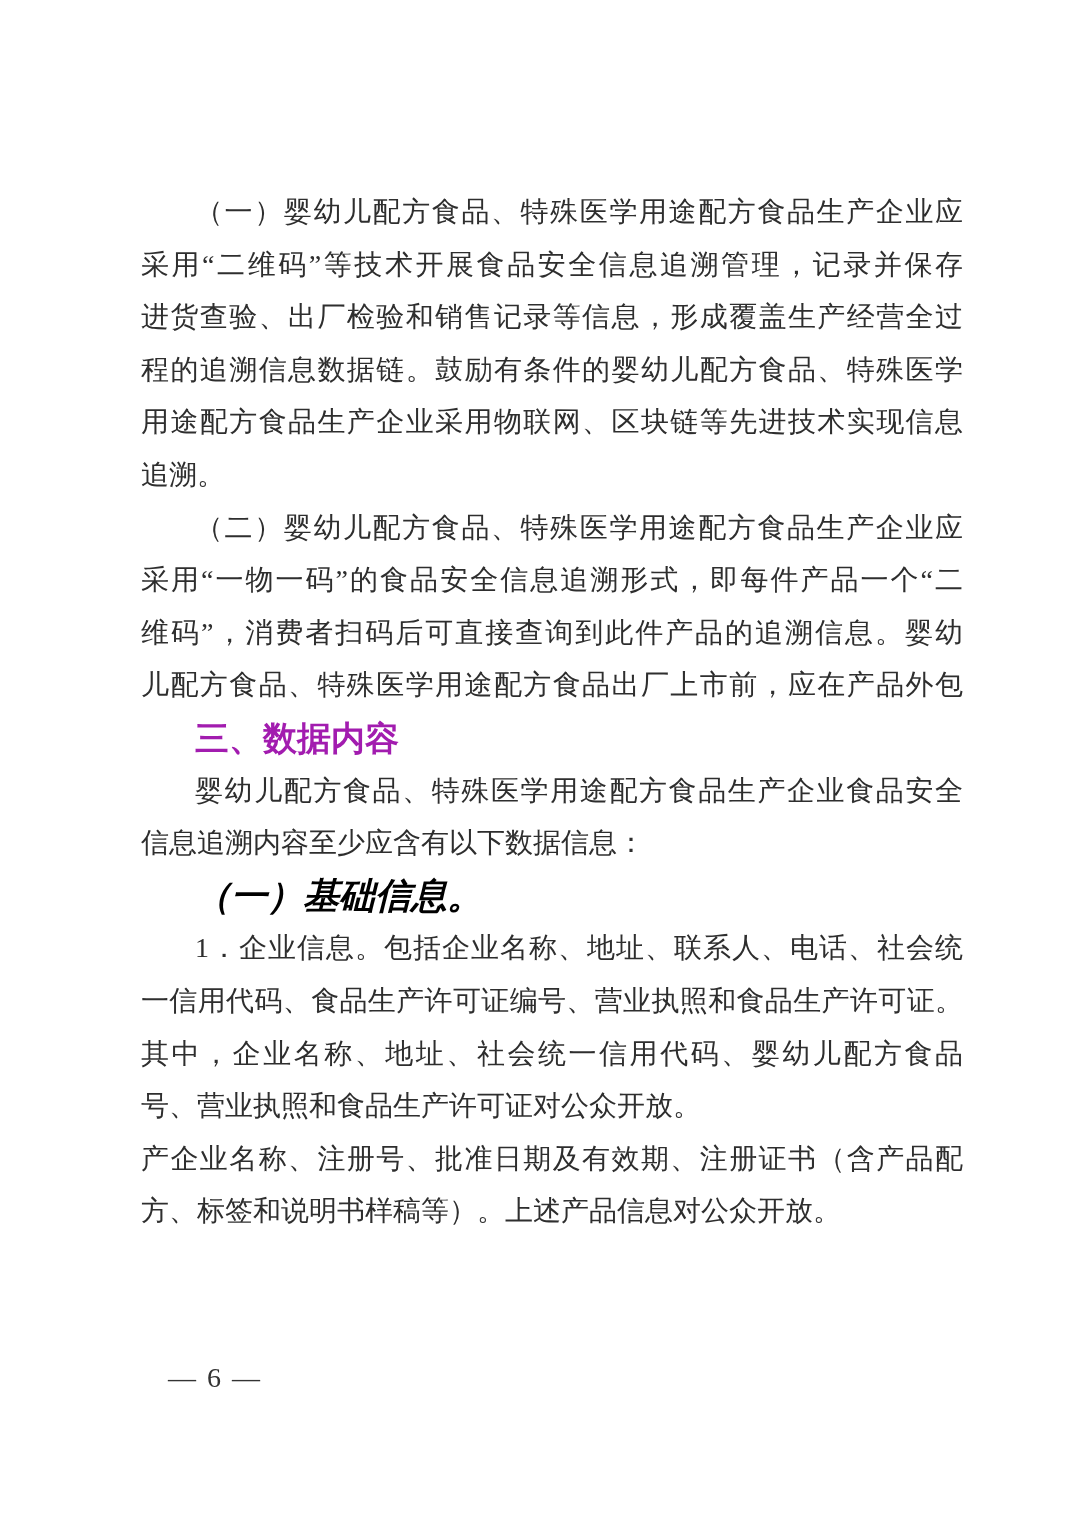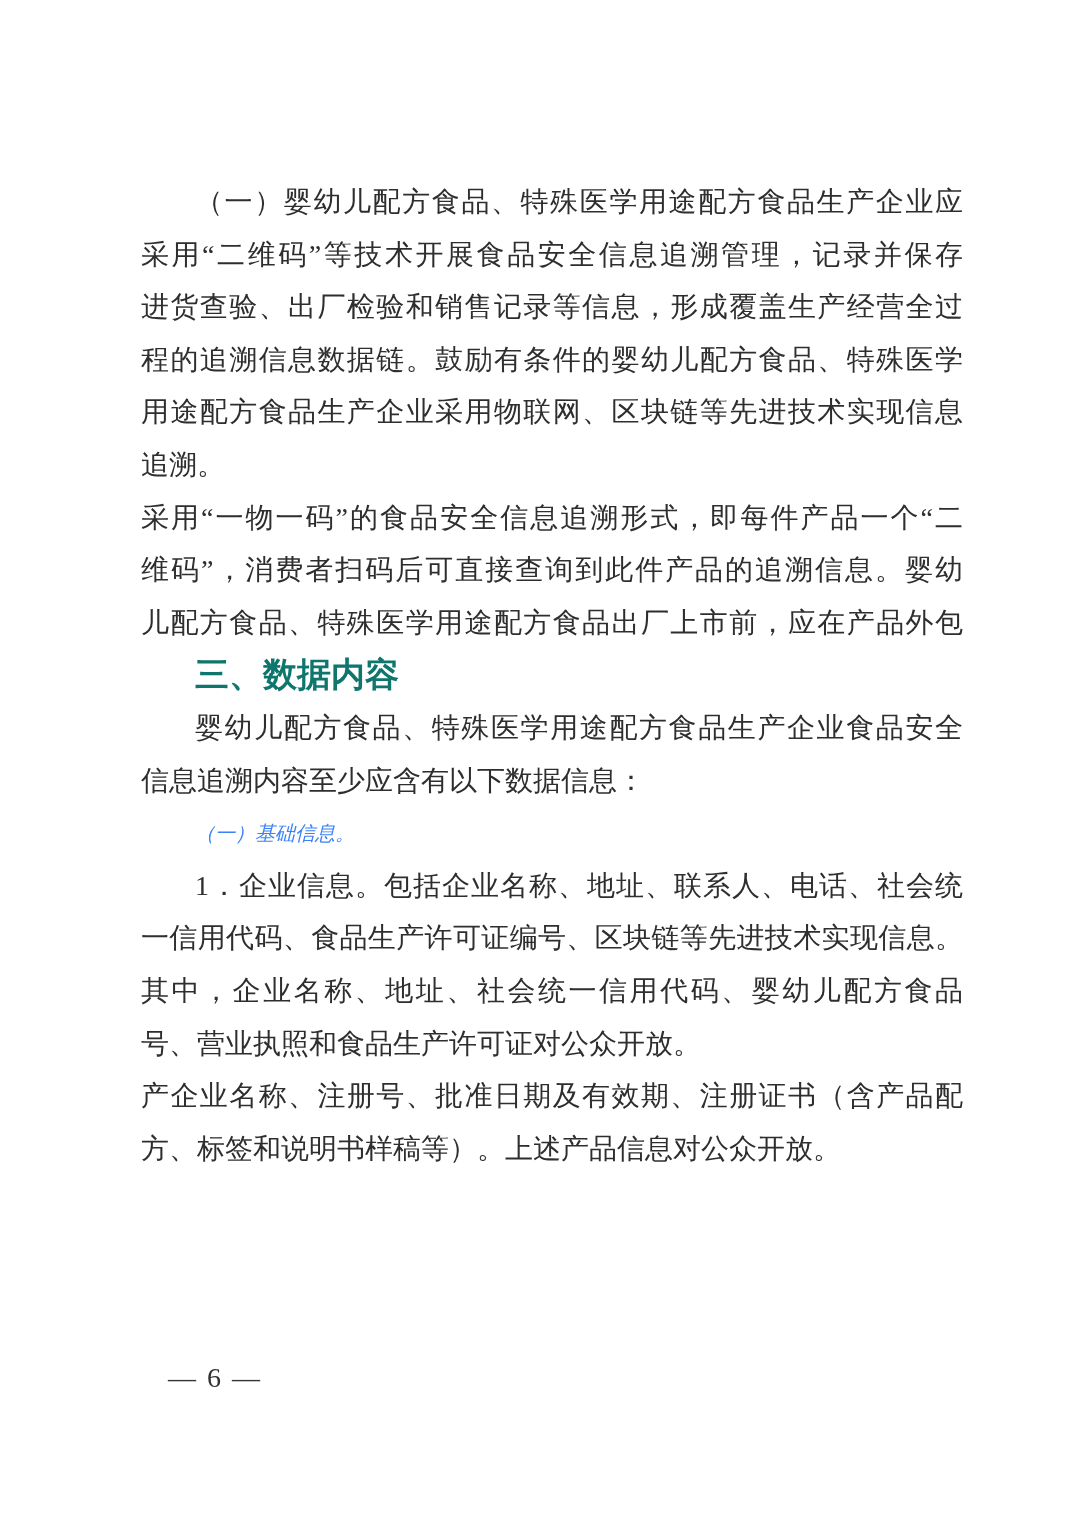--- a/index.html
+++ b/index.html
@@ -13,50 +13,50 @@
     height: 1527px;
     margin: 0 auto;
     background: #ffffff;
     font-family: "Liberation Serif", "DejaVu Serif", serif;
     color: #2e2e2e;
     overflow: hidden;
   }
   .content {
     position: absolute;
     left: 141px;
-    top: 176px;
+    top: 186px;
     width: 822px;
   }
   .line {
     font-size: 28px;
     line-height: 52.6px;
     height: 52.6px;
     text-align: justify;
     text-align-last: justify;
     text-justify: inter-character;
     color: #2e2e2e;
   }
   .line.nojust {
     text-align: left;
     text-align-last: left;
   }
   .line.indent {
     text-indent: 54px;
   }
   .line.heading-hei {
-    font-family: Liberation Serif, serif;
+    font-family: Liberation Sans, sans-serif;
     font-weight: 700;
     font-size: 34px;
-    color: #0f766e;
+    color: #a21caf;
   }
   .line.heading-kai {
-    font-weight: 400;
+    font-weight: 700;
     font-style: italic;
-    font-size: 20px;
-    color: #3b82f6;
+    font-size: 36px;
+    color: #000000;
   }
   .footer {
     position: absolute;
     left: 168px;
     top: 1360px;
     font-size: 28px;
     line-height: 36px;
     letter-spacing: 2px;
     color: #333333;
   }
@@ -65,28 +65,29 @@
 <body>
 
 <div class="page">
   <div class="content" id="doc-lines">
       <div class="line indent">（一）婴幼儿配方食品、特殊医学用途配方食品生产企业应</div>
       <div class="line">采用“二维码”等技术开展食品安全信息追溯管理，记录并保存</div>
       <div class="line">进货查验、出厂检验和销售记录等信息，形成覆盖生产经营全过</div>
       <div class="line">程的追溯信息数据链。鼓励有条件的婴幼儿配方食品、特殊医学</div>
       <div class="line">用途配方食品生产企业采用物联网、区块链等先进技术实现信息</div>
       <div class="line nojust">追溯。</div>
+      <div class="line indent">（二）婴幼儿配方食品、特殊医学用途配方食品生产企业应</div>
       <div class="line">采用“一物一码”的食品安全信息追溯形式，即每件产品一个“二</div>
       <div class="line">维码”，消费者扫码后可直接查询到此件产品的追溯信息。婴幼</div>
       <div class="line">儿配方食品、特殊医学用途配方食品出厂上市前，应在产品外包</div>
       <div class="line heading-hei indent nojust">三、数据内容</div>
       <div class="line indent">婴幼儿配方食品、特殊医学用途配方食品生产企业食品安全</div>
       <div class="line nojust">信息追溯内容至少应含有以下数据信息：</div>
       <div class="line heading-kai indent nojust">（一）基础信息。</div>
       <div class="line indent">1．企业信息。包括企业名称、地址、联系人、电话、社会统</div>
-      <div class="line">一信用代码、食品生产许可证编号、区块链等先进技术实现信息。</div>
+      <div class="line">一信用代码、食品生产许可证编号、营业执照和食品生产许可证。</div>
       <div class="line">其中，企业名称、地址、社会统一信用代码、婴幼儿配方食品</div>
       <div class="line nojust">号、营业执照和食品生产许可证对公众开放。</div>
       <div class="line">产企业名称、注册号、批准日期及有效期、注册证书（含产品配</div>
       <div class="line nojust">方、标签和说明书样稿等）。上述产品信息对公众开放。</div>
     </div>
   <div class="footer">— 6 —</div>
 </div>
 
 </body></html>

